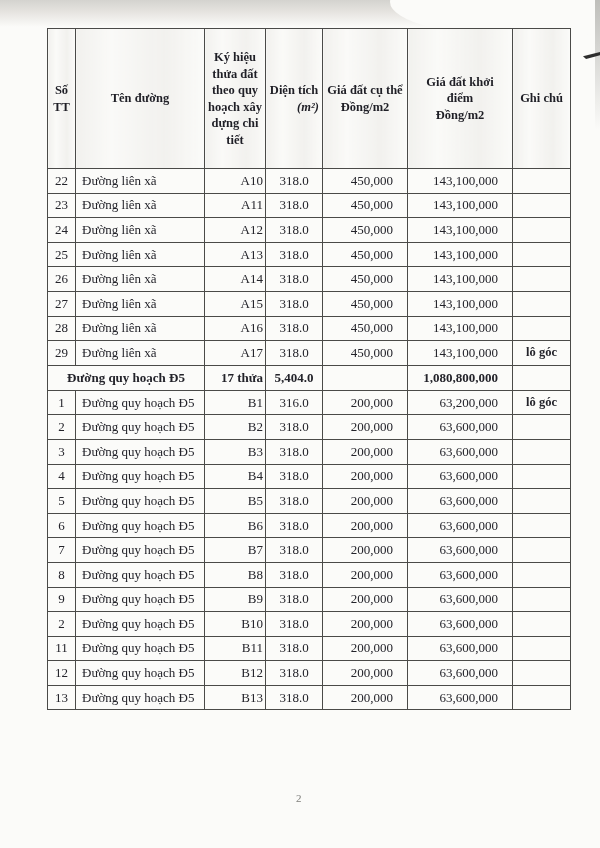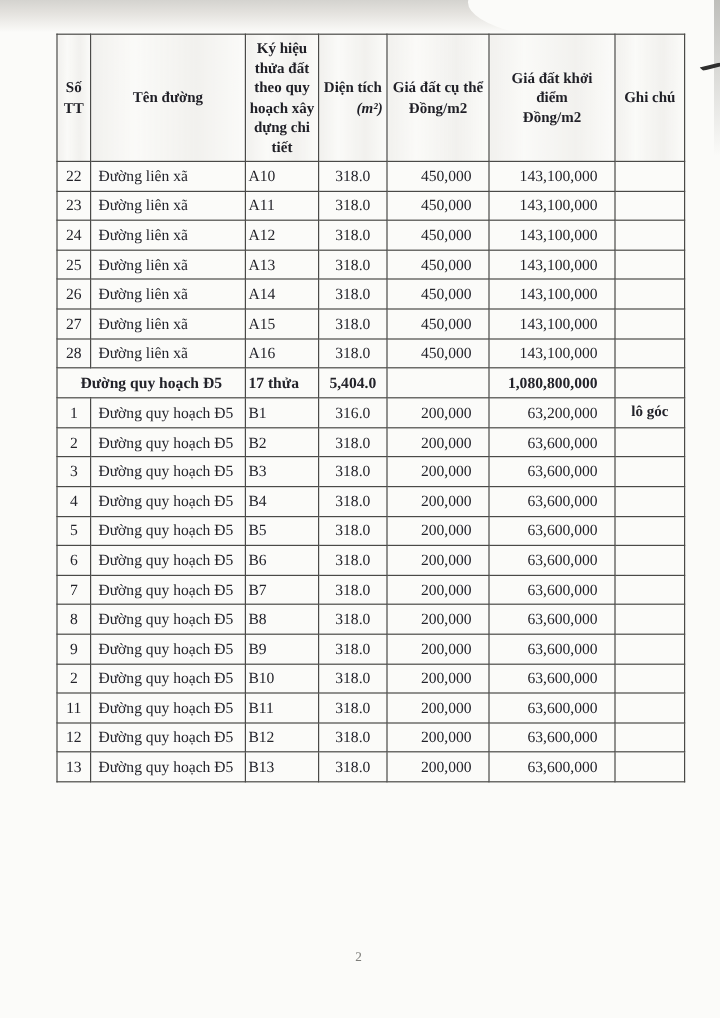--- a/index.html
+++ b/index.html
@@ -35,31 +35,31 @@
 
   
   table {
     position:absolute; left:47px; top:28px; width:523px;
     border-collapse:collapse; table-layout:fixed;
   }
   th, td { border:1px solid #4a4a48; overflow:hidden; }
   thead th {
     height:105px; font-weight:bold; font-size:12.5px; line-height:1.32;
     vertical-align:middle; white-space:pre-line;
-    color:#1f1f26; padding:0 1px;
+    color:#1f1f26; padding:17px 1px;
     background:linear-gradient(90deg, rgba(224,222,217,.35), rgba(246,245,242,.15) 28%, rgba(224,222,217,.35) 68%, rgba(250,250,248,.05));
   }
   thead .unit { display:block; font-style:italic; font-weight:bold;margin-left:28px; }
   tbody tr { height:24.6px; }
   tbody td {
     font-size:13px; color:#23232a; vertical-align:middle; padding:0 2px;
   }
   .c-stt  { text-align:center; font-size:13px; }
   .c-duong{ text-align:left; padding-left:6px; }
-  .c-ky   { text-align:left; }
+  .c-ky   { text-align:right; }
   .c-dt   { text-align:center; }
   .c-gia, .c-gkd { text-align:right; padding-right:14px; }
   .c-ghi  { text-align:center; font-weight:bold; font-size:12.5px; }
   tr.summary { height:25px; }
   tr.summary td { font-weight:bold; }
   tr.summary .label { text-align:center; font-size:13px; }
 </style>
 </head>
 <body>
 
@@ -158,20 +158,29 @@
         </tr>
         <tr>
           <td class="c-stt">28</td>
           <td class="c-duong">Đường liên xã</td>
           <td class="c-ky">A16</td>
           <td class="c-dt">318.0</td>
           <td class="c-gia">450,000</td>
           <td class="c-gkd">143,100,000</td>
           <td class="c-ghi"></td>
         </tr>
+        <tr>
+          <td class="c-stt">29</td>
+          <td class="c-duong">Đường liên xã</td>
+          <td class="c-ky">A17</td>
+          <td class="c-dt">318.0</td>
+          <td class="c-gia">450,000</td>
+          <td class="c-gkd">143,100,000</td>
+          <td class="c-ghi">lô góc</td>
+        </tr>
         <tr class="summary">
           <td colspan="2" class="label">Đường quy hoạch Đ5</td>
           <td class="c-ky">17 thửa</td>
           <td class="c-dt">5,404.0</td>
           <td class="c-gia"></td>
           <td class="c-gkd">1,080,800,000</td>
           <td class="c-ghi"></td>
         </tr>
         <tr>
           <td class="c-stt">1</td>

